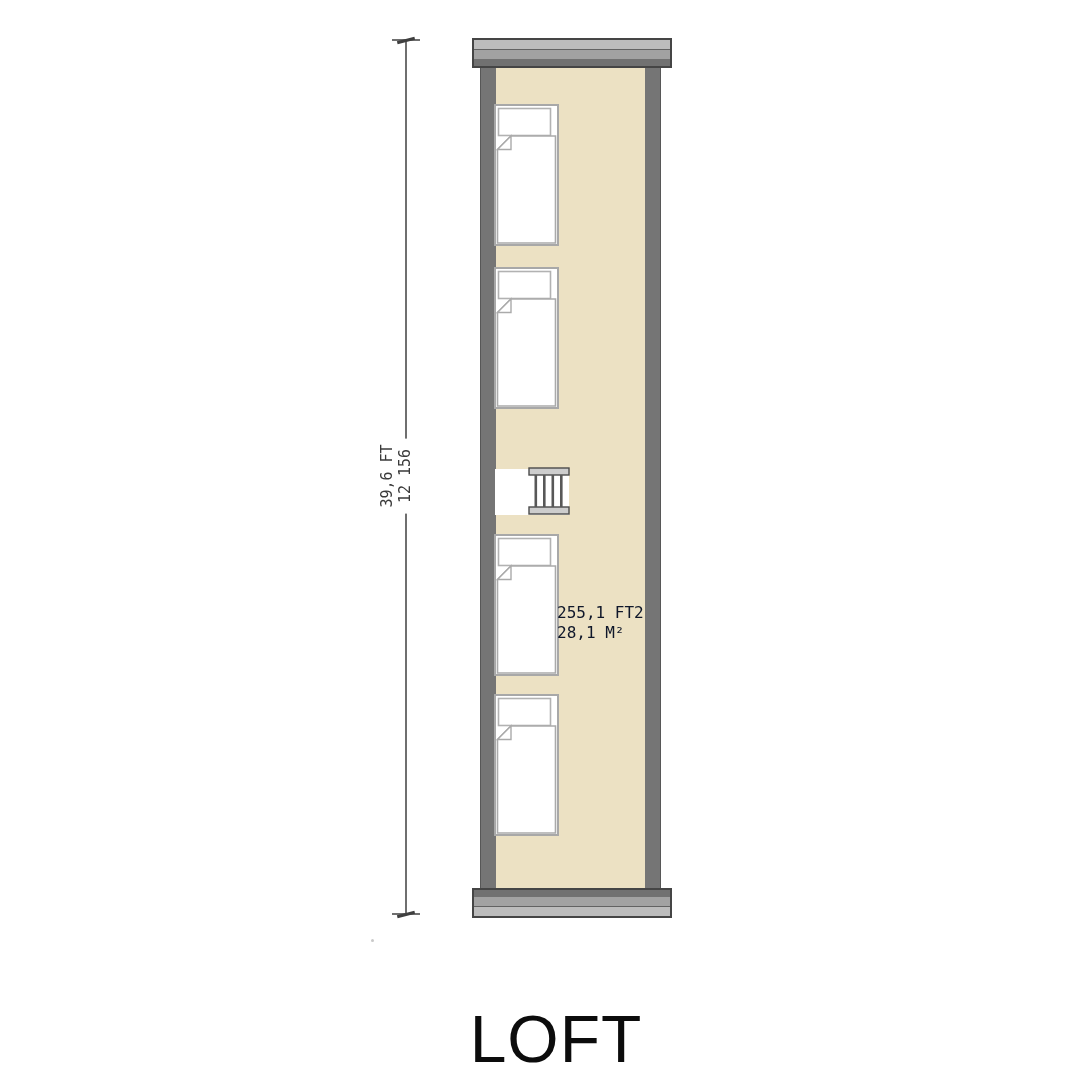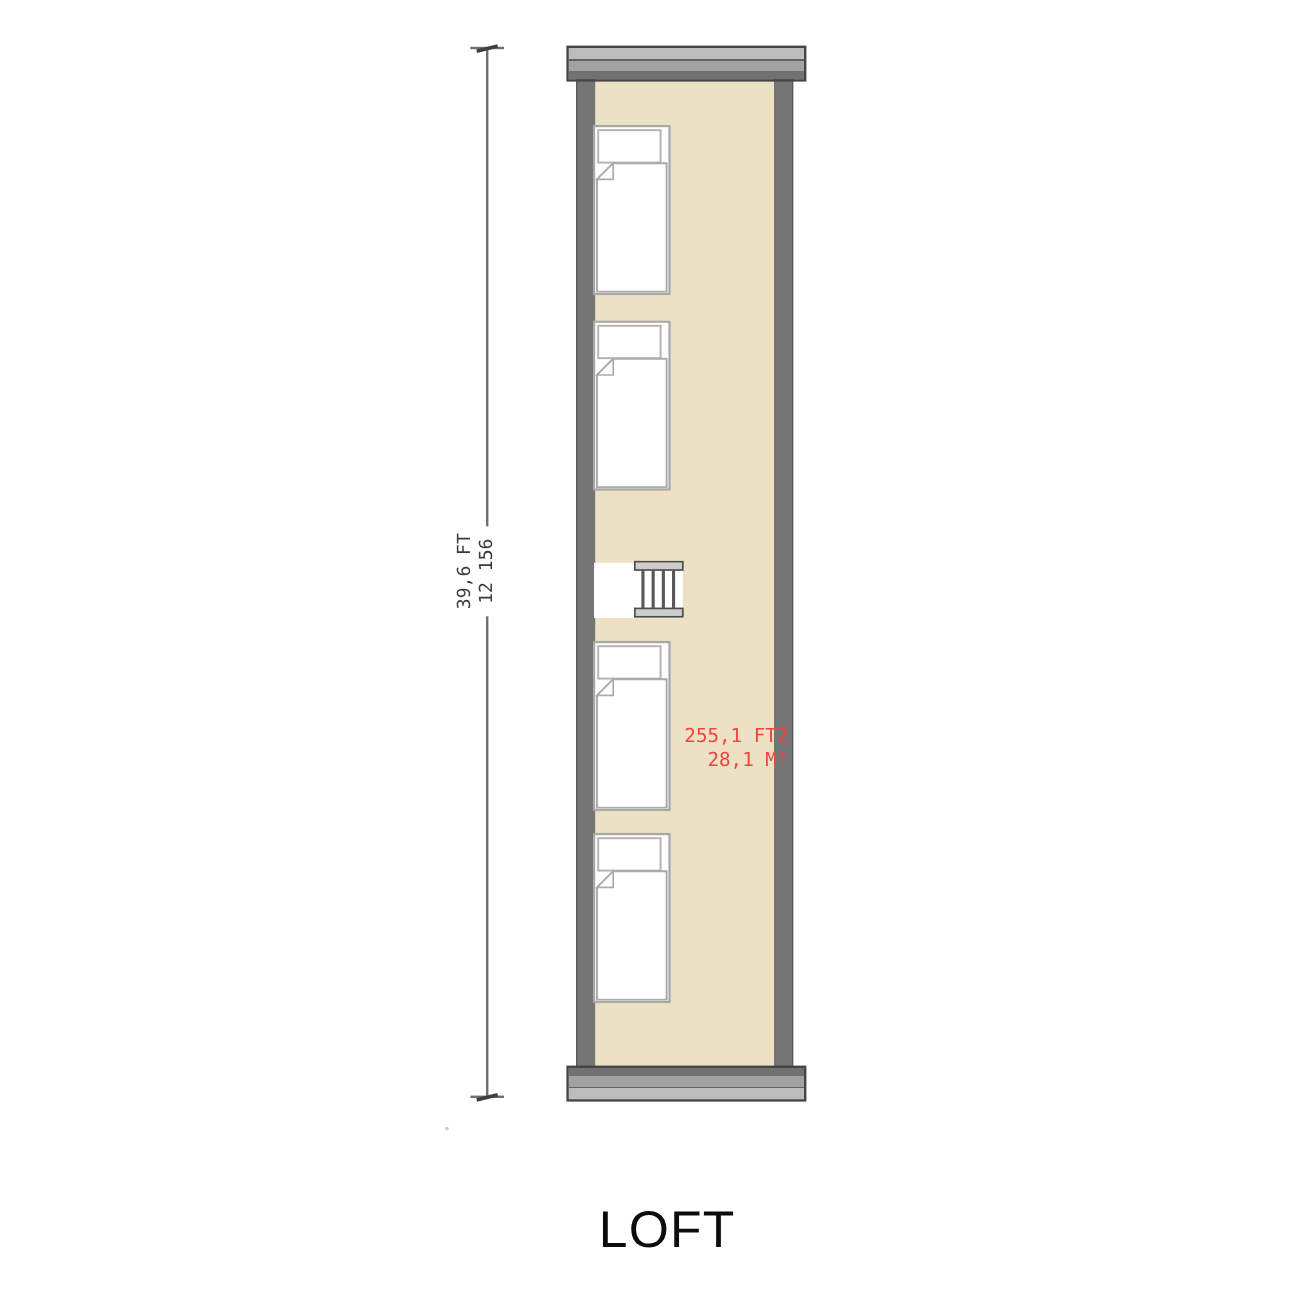--- a/index.html
+++ b/index.html
@@ -82,31 +82,31 @@
   .stairwell {
     position: absolute; left: 495px; top: 469px;
     width: 74px; height: 46px; background: #ffffff; z-index: 3;
   }
   .ladder { position: absolute; left: 528px; top: 467px; width: 42px; height: 48px; z-index: 4; }
   .ladder svg { display: block; width: 42px; height: 48px; }
 
   
   .area-label {
     position: absolute; left: 557px; top: 603px; width: 100px;
-    text-align: right; z-index: 4;
+    text-align: left; z-index: 4;
     font-family: "DejaVu Sans Mono", monospace;
-    font-size: 16px; line-height: 20px; color: #ef4444;
+    font-size: 16px; line-height: 20px; color: #0f172a;
     white-space: nowrap;
   }
   .area-label span { display: block; }
   .plan-title {
     position: absolute; left: 556px; top: 1001px;
     transform: translateX(-50%);
     font-family: "Liberation Sans", sans-serif;
-    font-size: 43px; font-weight: 400; letter-spacing: 1px;
+    font-size: 66px; font-weight: 400; letter-spacing: 1px;
     color: #0c0c0c; z-index: 4; white-space: nowrap;
   }
   .stray-mark {
     position: absolute; left: 371px; top: 939px;
     width: 3px; height: 3px; border-radius: 50%;
     background: #c9c9c9; z-index: 1;
   }
 </style>
 </head>
 <body>

